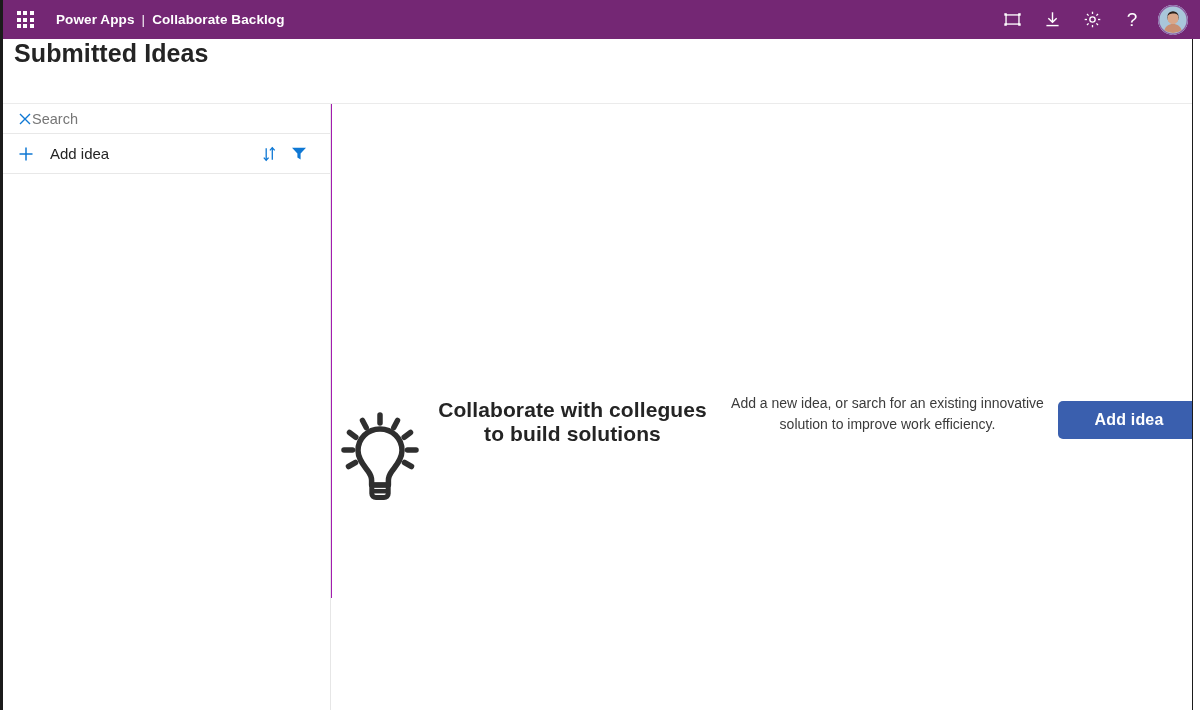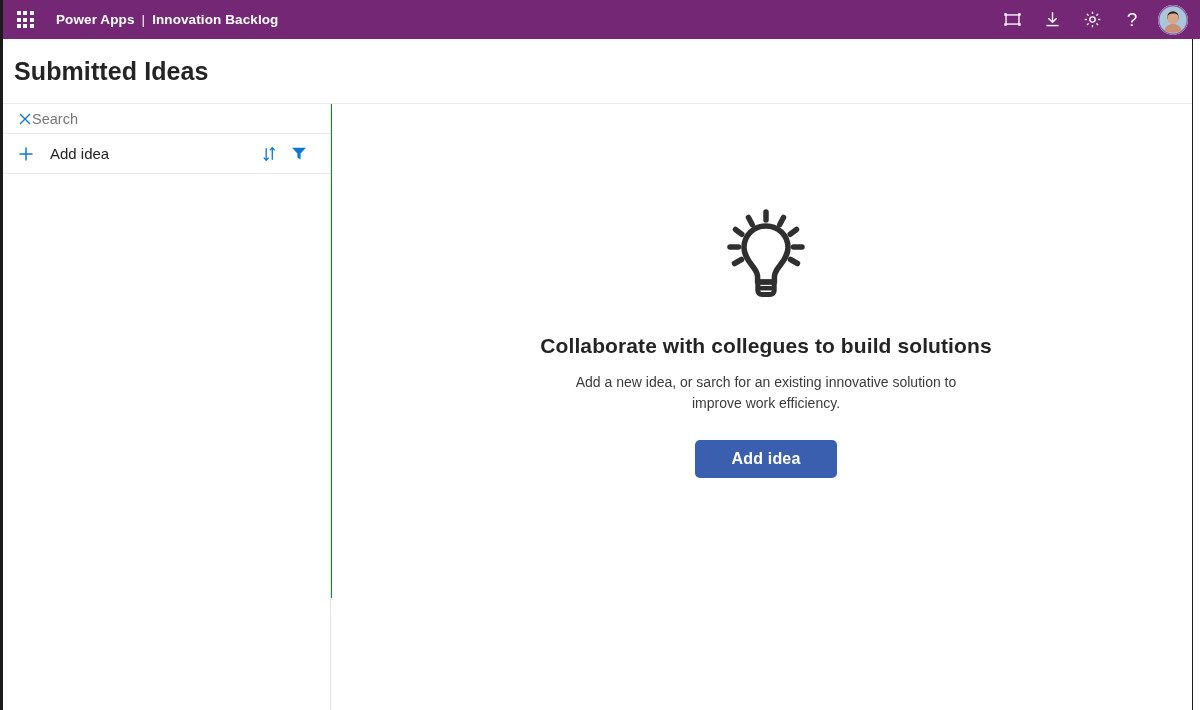--- a/index.html
+++ b/index.html
@@ -9,21 +9,21 @@
     height: 710px;
     overflow: hidden;
     background: #ffffff;
     font-family: "Liberation Sans", sans-serif;
   }
 
   #app {
     position: relative;
     width: 1200px;
     height: 598px;
-    background: #15803d;
+    background: #a21caf;
   }
 
   
   .topbar {
     position: absolute;
     top: 0; left: 0;
     width: 1200px;
     height: 39px;
     background: #742774;
     display: flex;
@@ -103,21 +103,20 @@
 
   
   .titleband {
     position: absolute;
     top: 39px; left: 0;
     width: 1200px;
     height: 65px;
     background: #ffffff;
     border-bottom: 1px solid #ebebeb;
     display: flex;
-    align-items: center;
   }
   .page-title {
     margin-left: 14px;
     font-size: 25px;
     font-weight: 600;
     color: #242424;
     letter-spacing: .1px;
   }
 
   
@@ -189,21 +188,21 @@
   }
 
   
   .main-area {
     position: absolute;
     top: 104px; left: 332px;
     width: 868px;
     height: 606px;
     background: #ffffff;
     display: flex;
-    flex-direction: column;
+    flex-direction: row;
     align-items: center;
   }
 
   .bulb-wrap {
     margin-top: 100px;
     width: 100px;
     height: 100px;
     display: flex;
     align-items: center;
     justify-content: center;
@@ -278,21 +277,21 @@
         <i></i>
         <i></i>
         <i></i>
         <i></i>
         <i></i>
     </div>
 
     <div class="brand">
       <span>Power Apps</span>
       <span class="sep">|</span>
-      <span>Innovation Backlog</span>
+      <span>Collaborate Backlog</span>
     </div>
 
     <div class="topbar-spacer"></div>
 
     <div class="topbar-icons">
 
       <div class="tb-btn">
         <svg width="19" height="19" viewBox="0 0 20 20" fill="none">
           <rect x="3.2" y="5.2" width="13.6" height="9.6" stroke="#ffffff" stroke-width="1.4"></rect>
           <rect x="1.4" y="3.4" width="2.6" height="2.6" fill="#ffffff"></rect>

